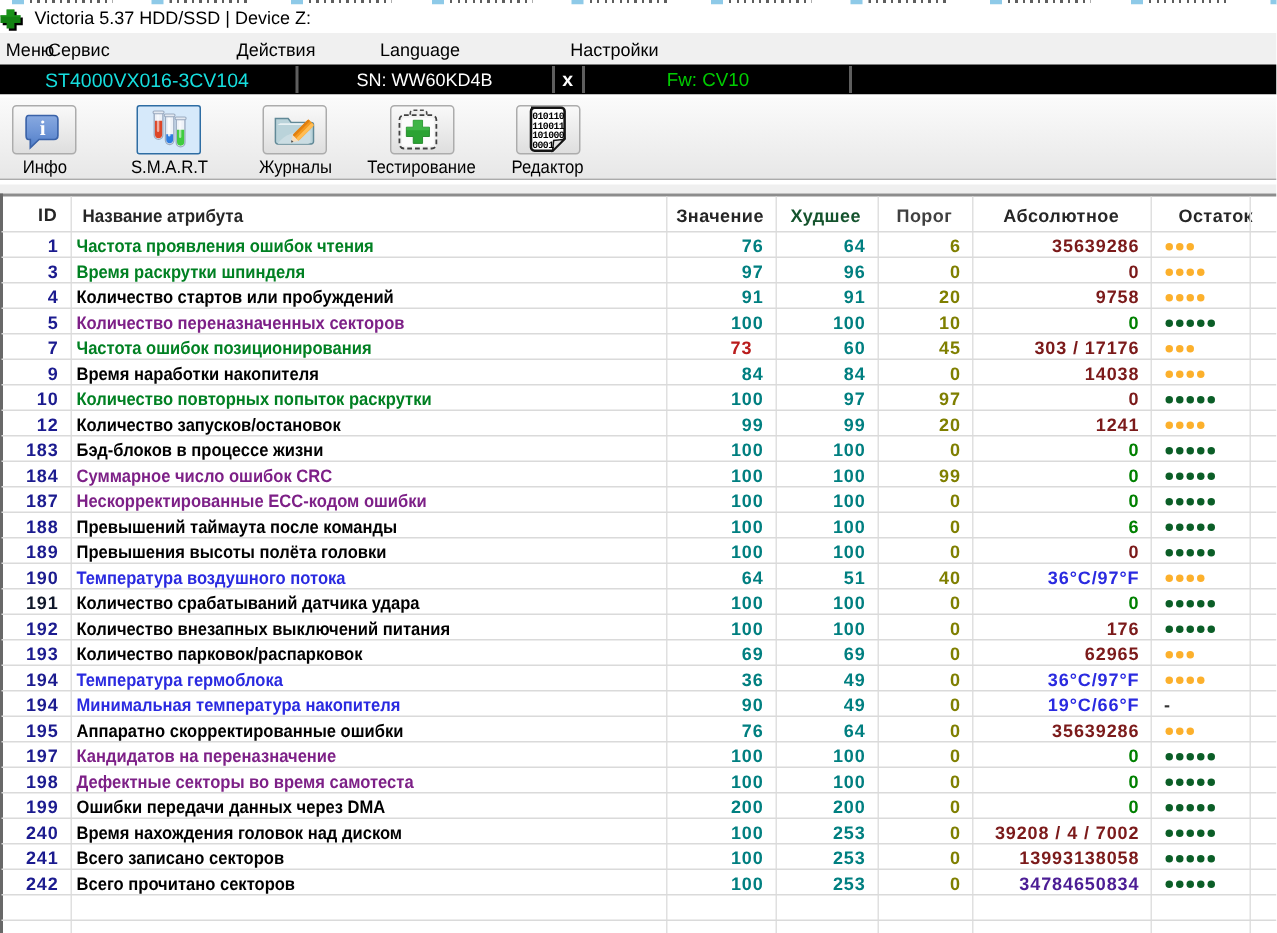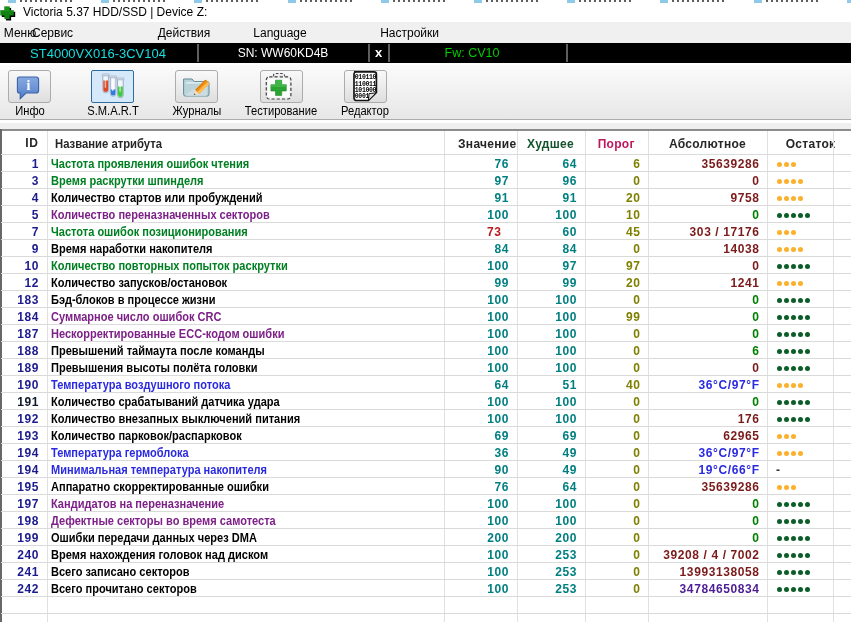--- a/index.html
+++ b/index.html
@@ -132,23 +132,23 @@
 <text x="10.8" y="15.7">110011</text>
 <text x="10.8" y="22.2">101000</text>
 <text x="10.8" y="28.4">0001</text>
 </g>
 </svg>
 <div class="a" style="left:0;top:131px;width:851px;height:491px;background:#fff"></div>
 <div class="a" style="left:0;top:129px;width:851px;height:1.5px;background:#8c8c8c"></div>
 <div class="a" style="left:0;top:129px;width:1.5px;height:493px;background:#686868"></div>
 <div class="cell num" style="left:0;top:135px;width:38.5px;color:#262626">ID</div>
 <div class="cell" style="left:55px;top:136px;color:#262626;transform:scaleX(0.94);transform-origin:left center">Название атрибута</div>
-<div class="cell" style="left:443.5px;top:136px;width:73.0px;text-align:right;color:#262626;letter-spacing:0.3px">Значение</div>
+<div class="cell" style="left:443.5px;top:136px;width:73.0px;text-align:center;color:#262626;letter-spacing:0.3px">Значение</div>
 <div class="cell" style="left:516.5px;top:136px;width:68.0px;text-align:center;color:#14532d;letter-spacing:0.3px">Худшее</div>
-<div class="cell" style="left:584.5px;top:136px;width:63.5px;text-align:center;color:#be185d;letter-spacing:0.3px">Порог</div>
+<div class="cell" style="left:584.5px;top:136px;width:63.5px;text-align:center;color:#404040;letter-spacing:0.3px">Порог</div>
 <div class="cell" style="left:648.0px;top:136px;width:119.0px;text-align:center;color:#262626;letter-spacing:0.3px">Абсолютное</div>
 <div class="cell" style="left:767.0px;top:136px;width:87px;text-align:center;color:#262626;letter-spacing:0.3px">Остаток</div>
 <div class="vl" style="left:46.5px;top:131px;height:491px"></div>
 <div class="vl" style="left:443.5px;top:131px;height:491px"></div>
 <div class="vl" style="left:516.5px;top:131px;height:491px"></div>
 <div class="vl" style="left:584.5px;top:131px;height:491px"></div>
 <div class="vl" style="left:648.0px;top:131px;height:491px"></div>
 <div class="vl" style="left:767.0px;top:131px;height:491px"></div>
 <div class="vl" style="left:832.5px;top:131px;height:491px"></div>
 <div class="hl" style="left:1px;top:154px;width:850px"></div>

